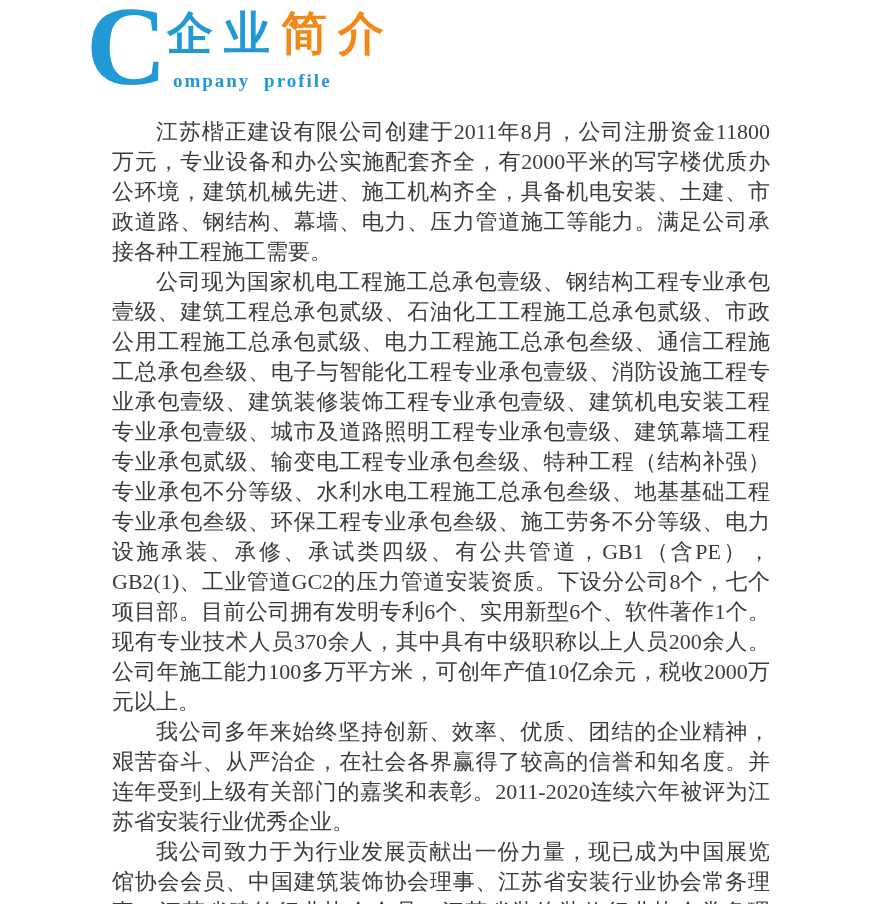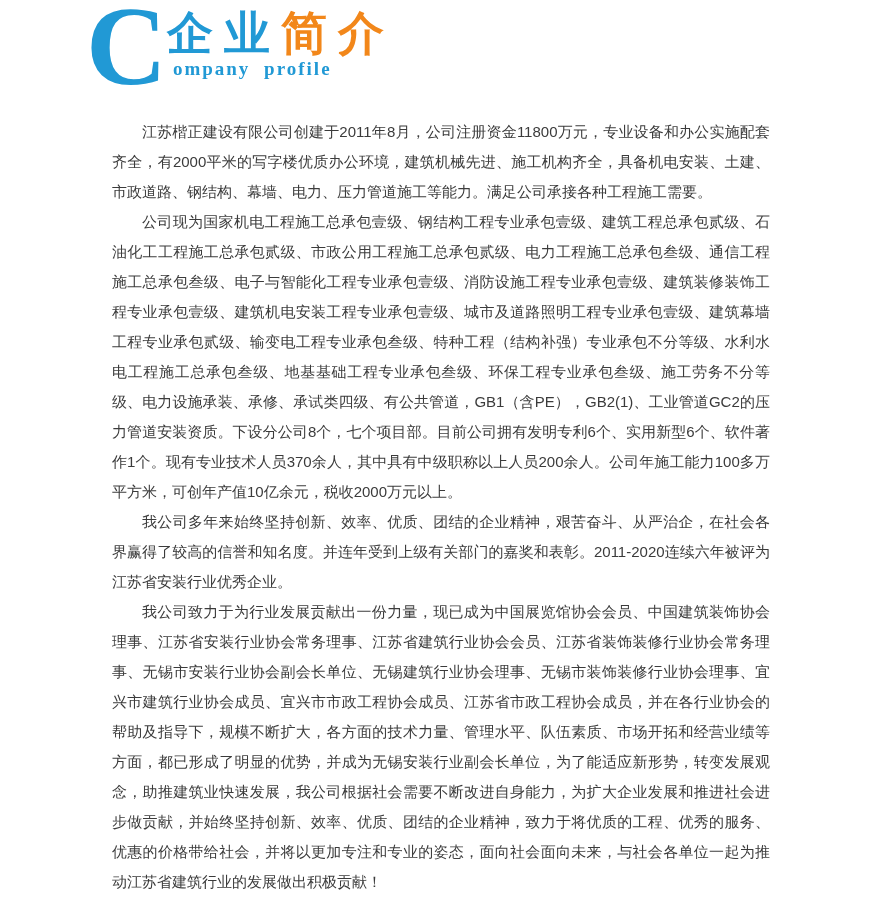--- a/index.html
+++ b/index.html
@@ -45,45 +45,45 @@
     letter-spacing: 11px;
     white-space: nowrap;
     font-family: Liberation Serif, serif;
   }
   .logo-title .zh-blue   { color: var(--brand-blue, #2199d5); }
   .logo-title .zh-orange { color: var(--brand-orange, #f2871a); }
   .logo-sub {
     font-weight: bold;
     font-size: 19px;
     line-height: 22px;
-    margin-top: 0;
+    margin-top: 12px;
     margin-left: 6px;
     letter-spacing: 2px;
     word-spacing: 7px;
     color: var(--brand-blue, #2199d5);
     white-space: nowrap;
   }
 
   
   .article {
     position: absolute;
     left: 112px;
     right: 110px;
     top: 117px;
   }
   .article p {
     margin: 0;
     padding: 0;
     text-indent: 2em;
-    font-size: 15px;
+    font-size: 22px;
     line-height: 30px;
     color: #3b3b3b;
     text-align: justify;
     text-justify: inter-ideograph;
-    font-family: Liberation Sans, sans-serif;
+    font-family: Liberation Serif, serif;
   }
 </style>
 </head>
 <body>
 
 <div class="page" style="--brand-blue: #2199d5; --brand-orange: #f2871a;">
 
   <div class="logo">
     <span class="logo-c">C</span>
     <div class="logo-text">

